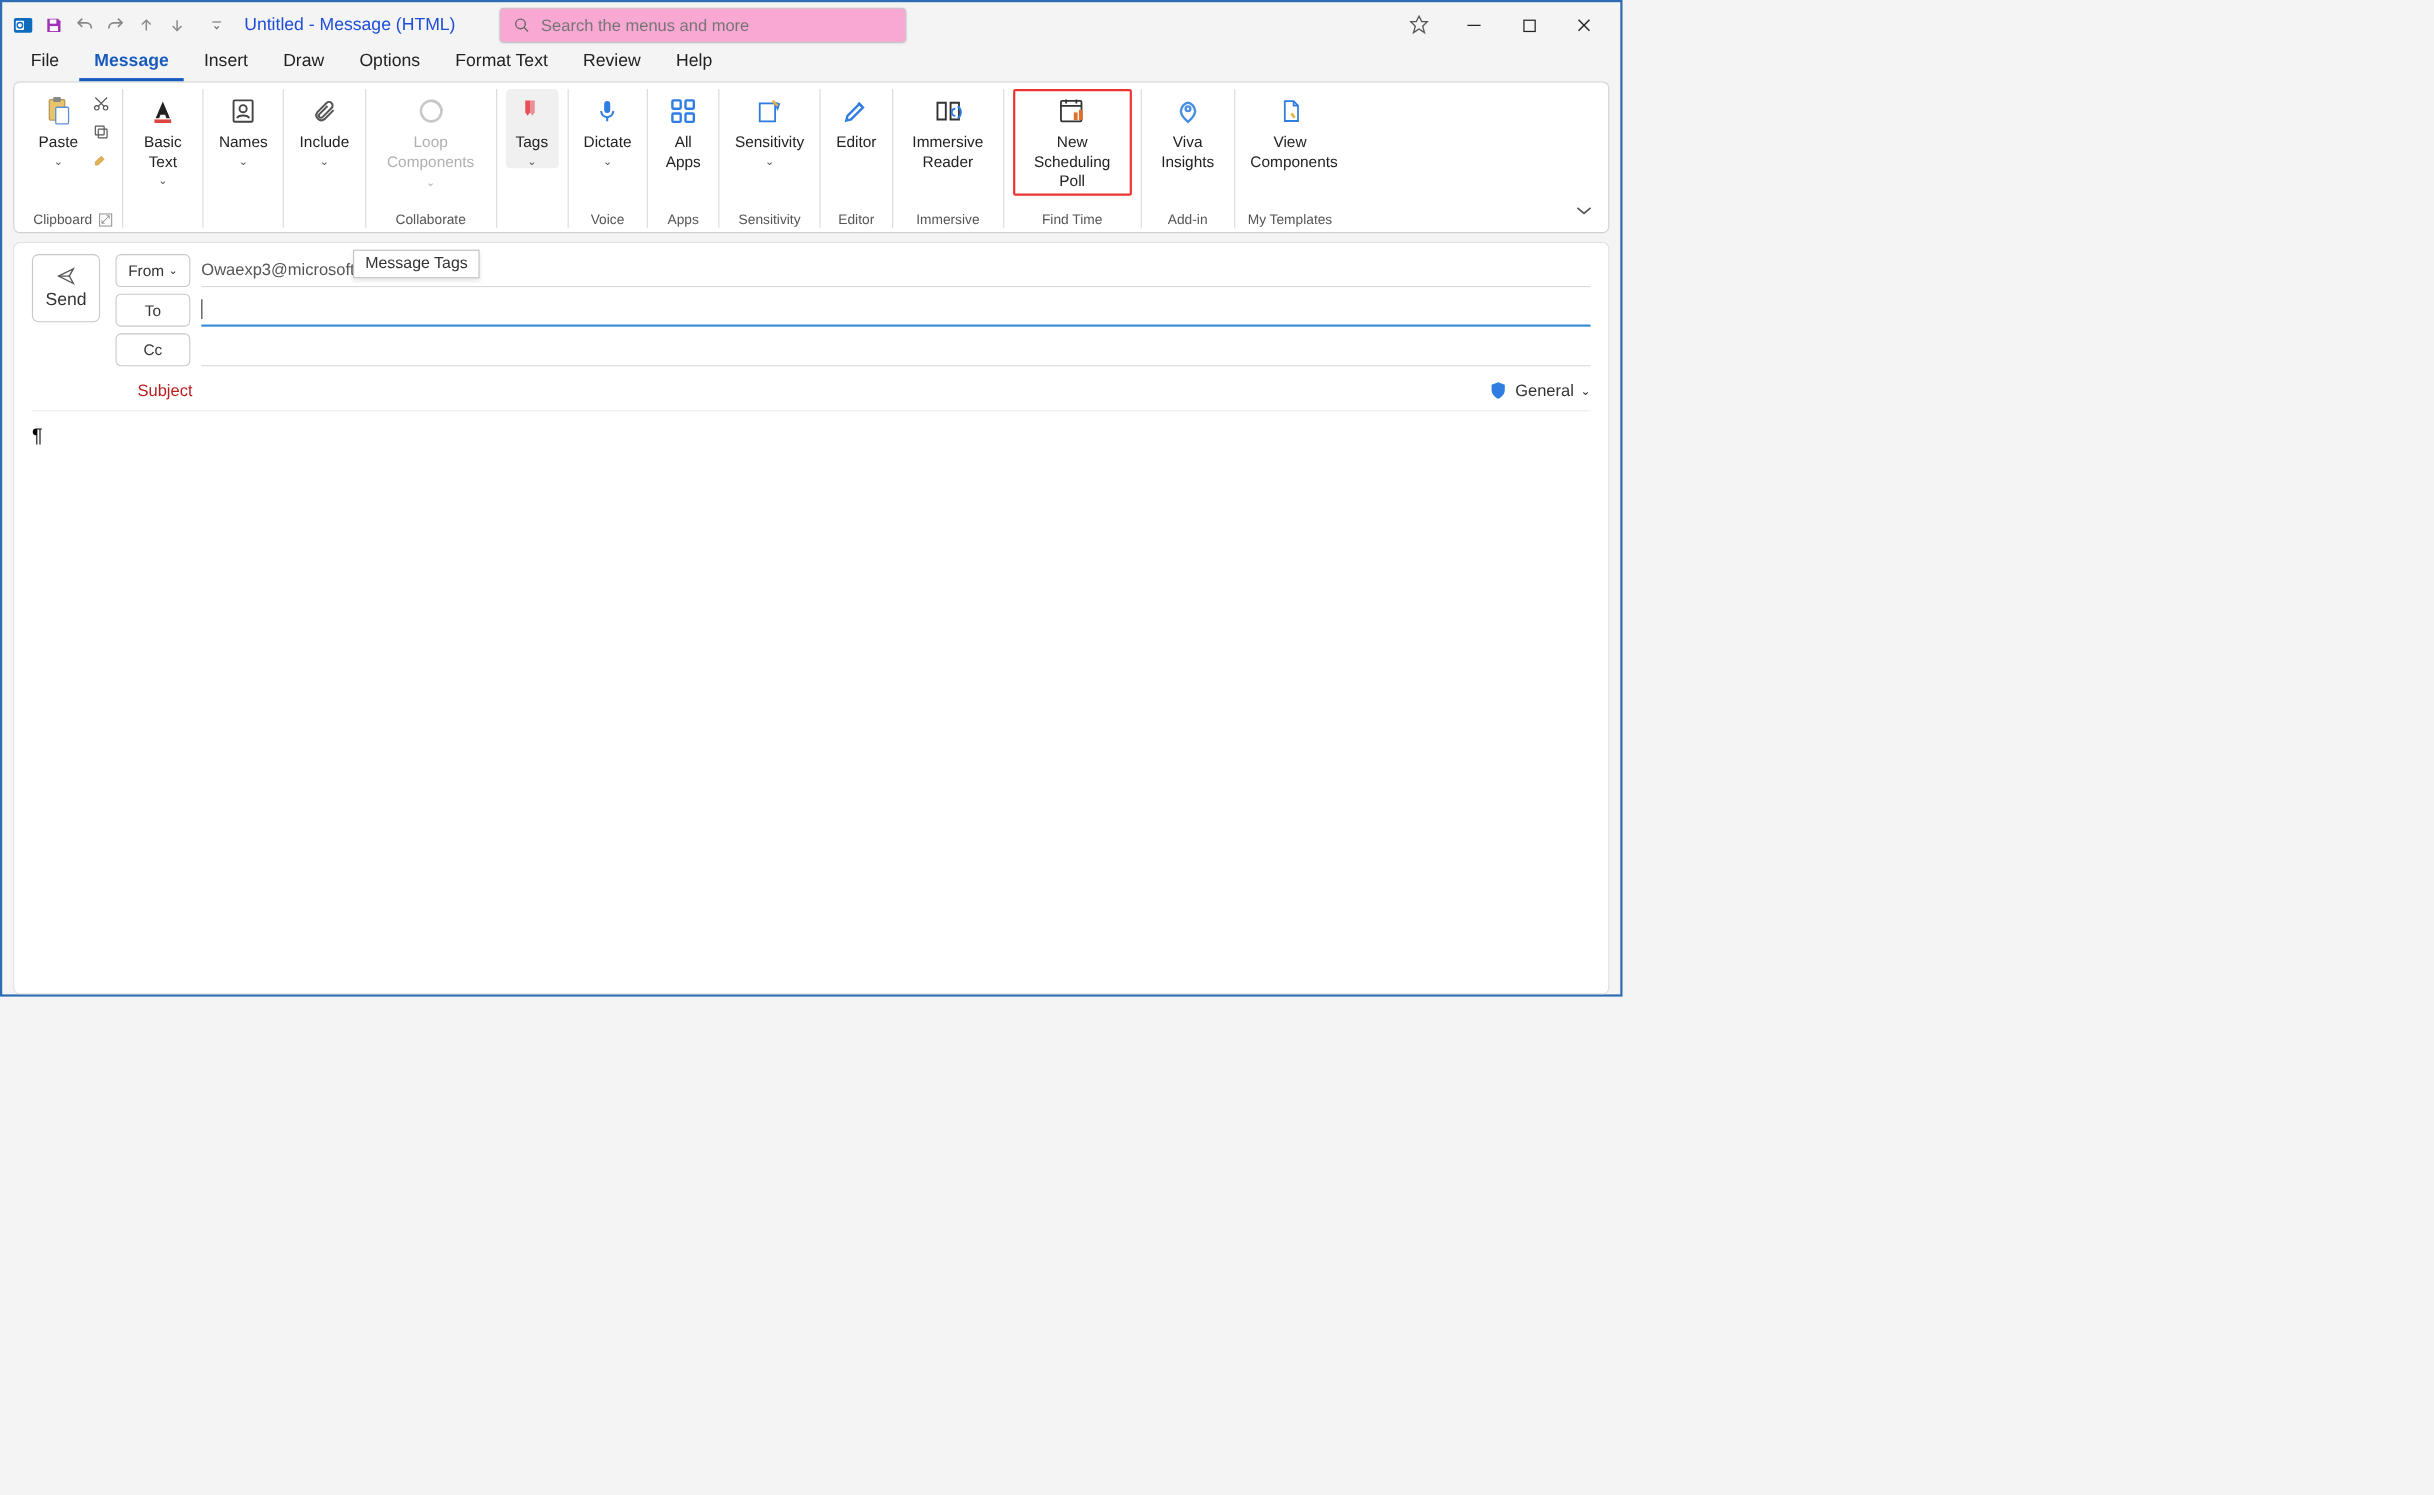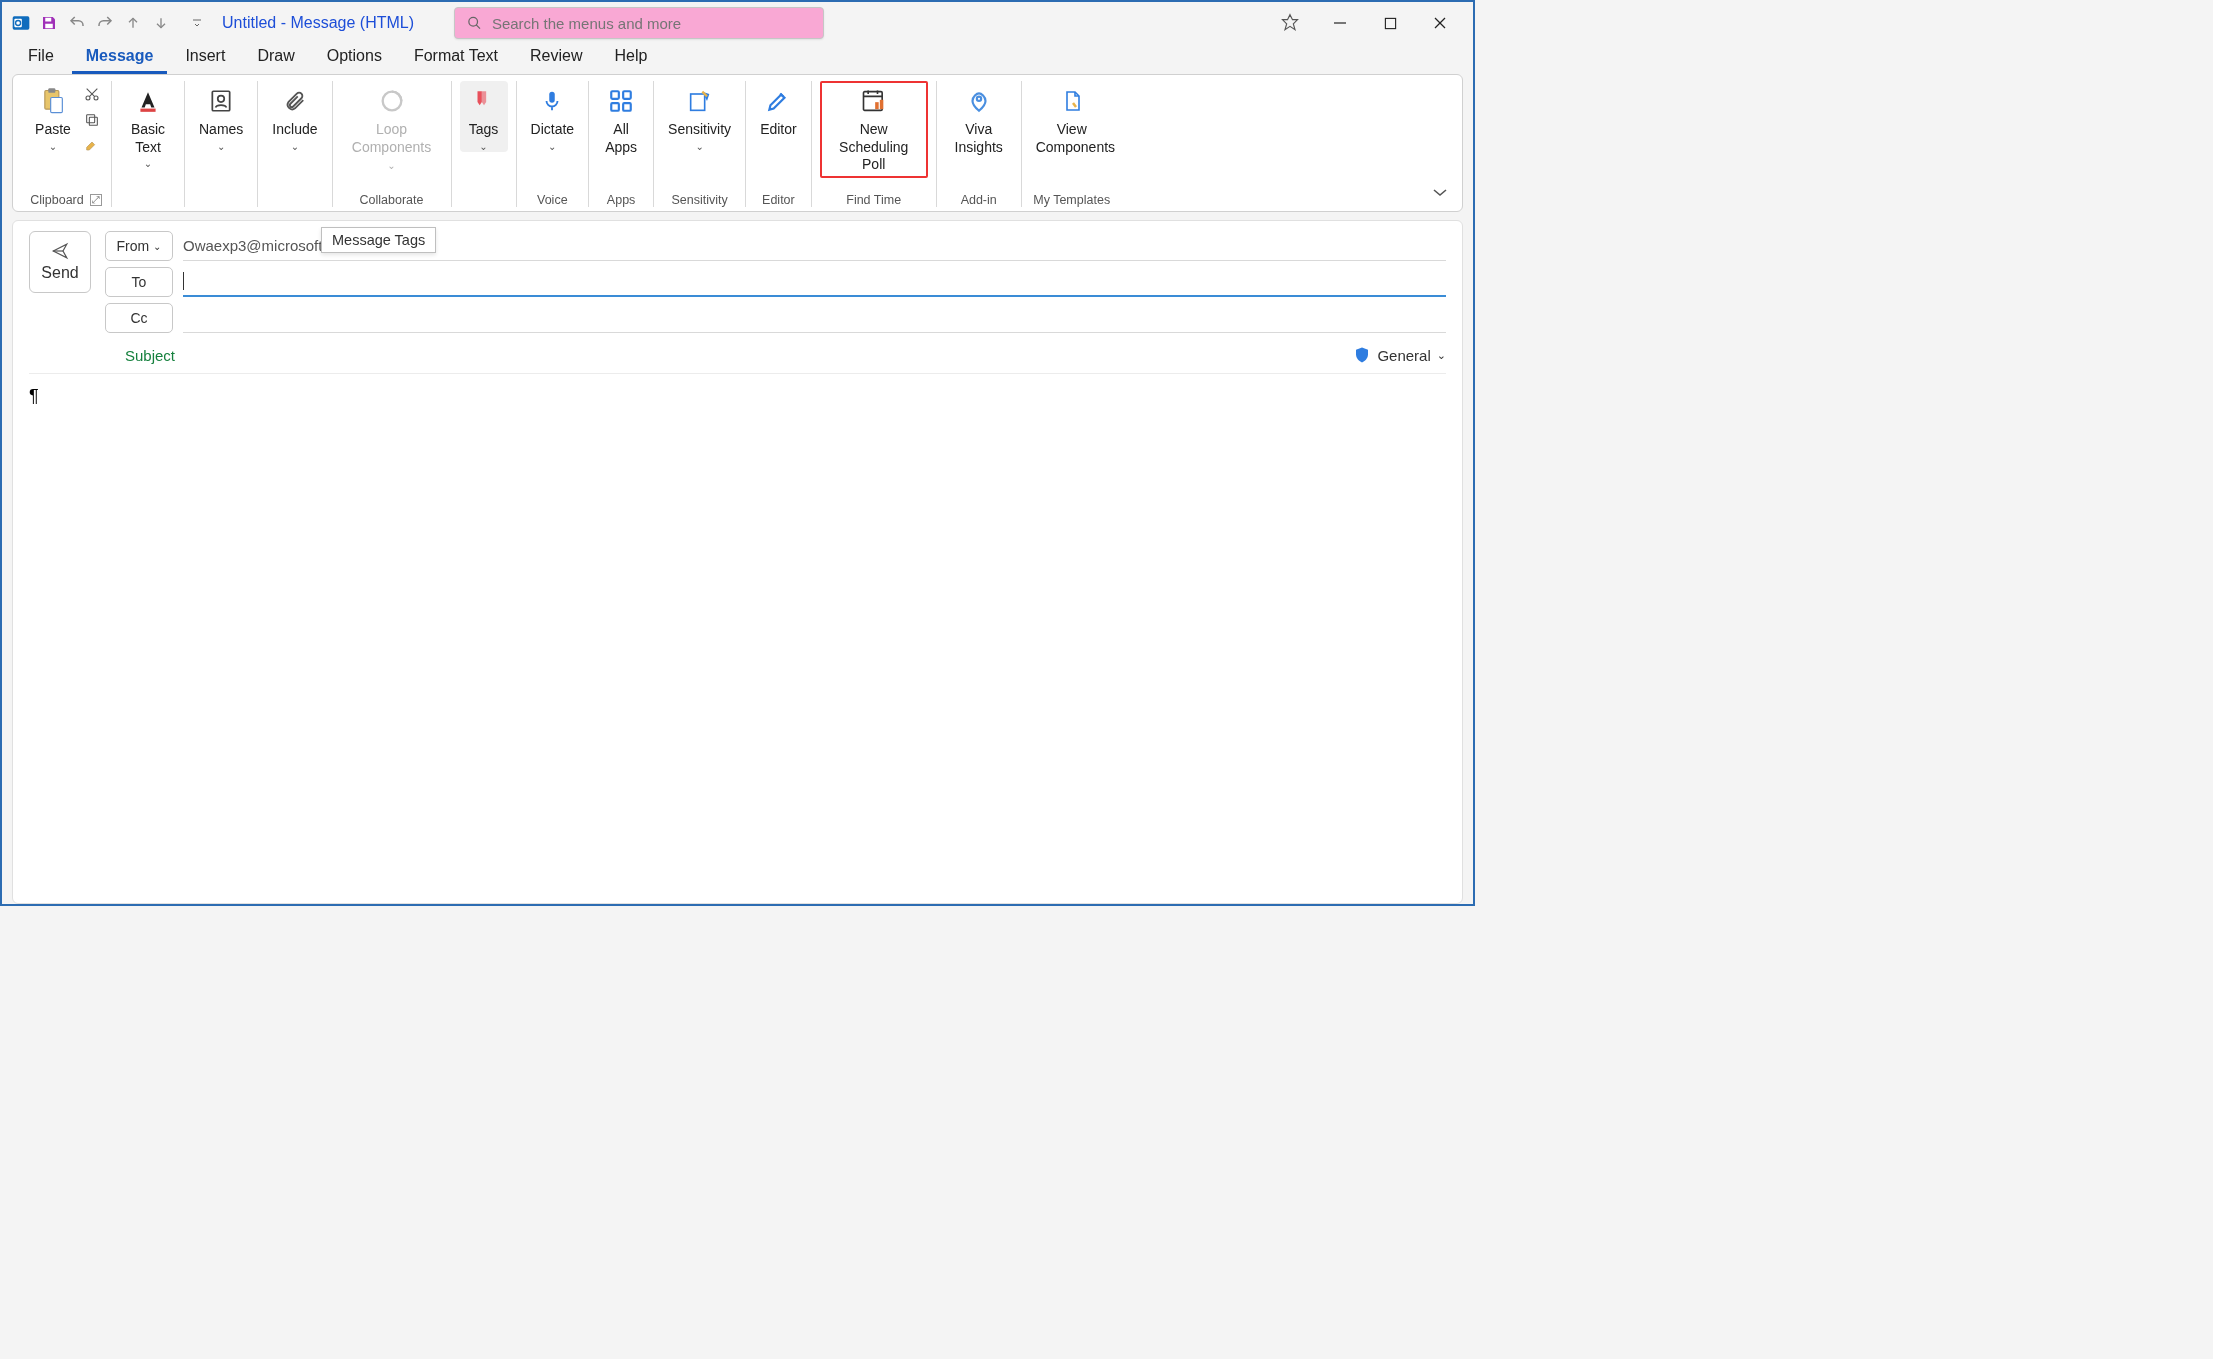--- a/index.html
+++ b/index.html
@@ -45,21 +45,21 @@
   
   .compose { background:#fff; margin:8px 10px 0; border:1px solid #e0e0e0; border-radius:6px; padding:10px 16px; height:calc(100% - 218px);}
   .header-grid { display:flex; gap:14px;}
   .send-btn { width:62px; height:62px; border:1px solid #c8c8c8; border-radius:6px; display:flex; flex-direction:column; align-items:center; justify-content:center; gap:4px; cursor:pointer; font-size:16px; color:#333;}
   .addr-col { flex:1; display:flex; flex-direction:column; gap:6px;}
   .addr-row { display:flex; align-items:center; gap:10px;}
   .pill-btn { width:68px; height:30px; border:1px solid #c8c8c8; border-radius:5px; display:flex; align-items:center; justify-content:center; font-size:14px; color:#333; cursor:pointer; background:#fff;}
   .addr-line { flex:1; border-bottom:1px solid #d9d9d9; height:30px; display:flex; align-items:center; font-size:15px; color:#555;}
   .addr-line.focused { border-bottom:2px solid #3a8cd6;}
   .subject-row { display:flex; align-items:center; margin-top:12px; padding:0 0 8px 96px; border-bottom:1px solid #ececec;}
-  .subject-lbl { font-size:15px; color:#15803d; flex:0 0 auto;}
+  .subject-lbl { font-size:15px; color:#b91c1c; flex:0 0 auto;}
   .subject-input { flex:1; border:none; outline:none; font-size:15px; padding-left:12px;}
   .sens-badge { display:flex; align-items:center; gap:6px; font-size:15px; color:#333; cursor:pointer;}
   .body-area { padding:12px 0; font-size:18px; color:#000;}
   .cursor-line { border-left:1px solid #333; height:18px; display:inline-block;}
 </style>
 </head>
 <body>
 
 <div class="titlebar">
   <div class="qat">
@@ -334,20 +334,35 @@
                 <path d="M4 20l4-1 10-10-3-3L5 16z"></path>
                 <path d="M14 5l3 3"></path>
               </svg>
             </div>
           <div class="lbl">Editor</div>
         </div>
       </div>
       <div class="group-label">Editor</div>
     </div>
 
+    <div class="group group-sep">
+      <div class="group-body">
+        <div class="bigbtn">
+          <div class="ic">
+              <svg width="30" height="26" viewBox="0 0 24 24" fill="none" stroke="#333" stroke-width="1.6">
+                <path d="M3 5h7v14H3zM14 5h7v14h-7z"></path>
+                <path d="M18 16a3 3 0 010-6" stroke="#2f7de0"></path>
+                <path d="M20 18a6 6 0 000-10" stroke="#2f7de0"></path>
+              </svg>
+            </div>
+          <div class="lbl" style="white-space:normal;width:72px;">Immersive Reader</div>
+        </div>
+      </div>
+      <div class="group-label">Immersive</div>
+    </div>
 
     <div class="group group-sep">
       <div class="group-body">
         <div class="bigbtn highlight-red">
           <div class="ic">
               <svg width="30" height="28" viewBox="0 0 24 24" fill="none" stroke="#333" stroke-width="1.4">
                 <rect x="3" y="4" width="16" height="16" rx="1"></rect>
                 <path d="M3 8h16M7 3v3M15 3v3"></path>
                 <rect x="13" y="13" width="3" height="6" fill="#e07030" stroke="none"></rect>
                 <rect x="17" y="11" width="3" height="8" fill="#e07030" stroke="none"></rect>

